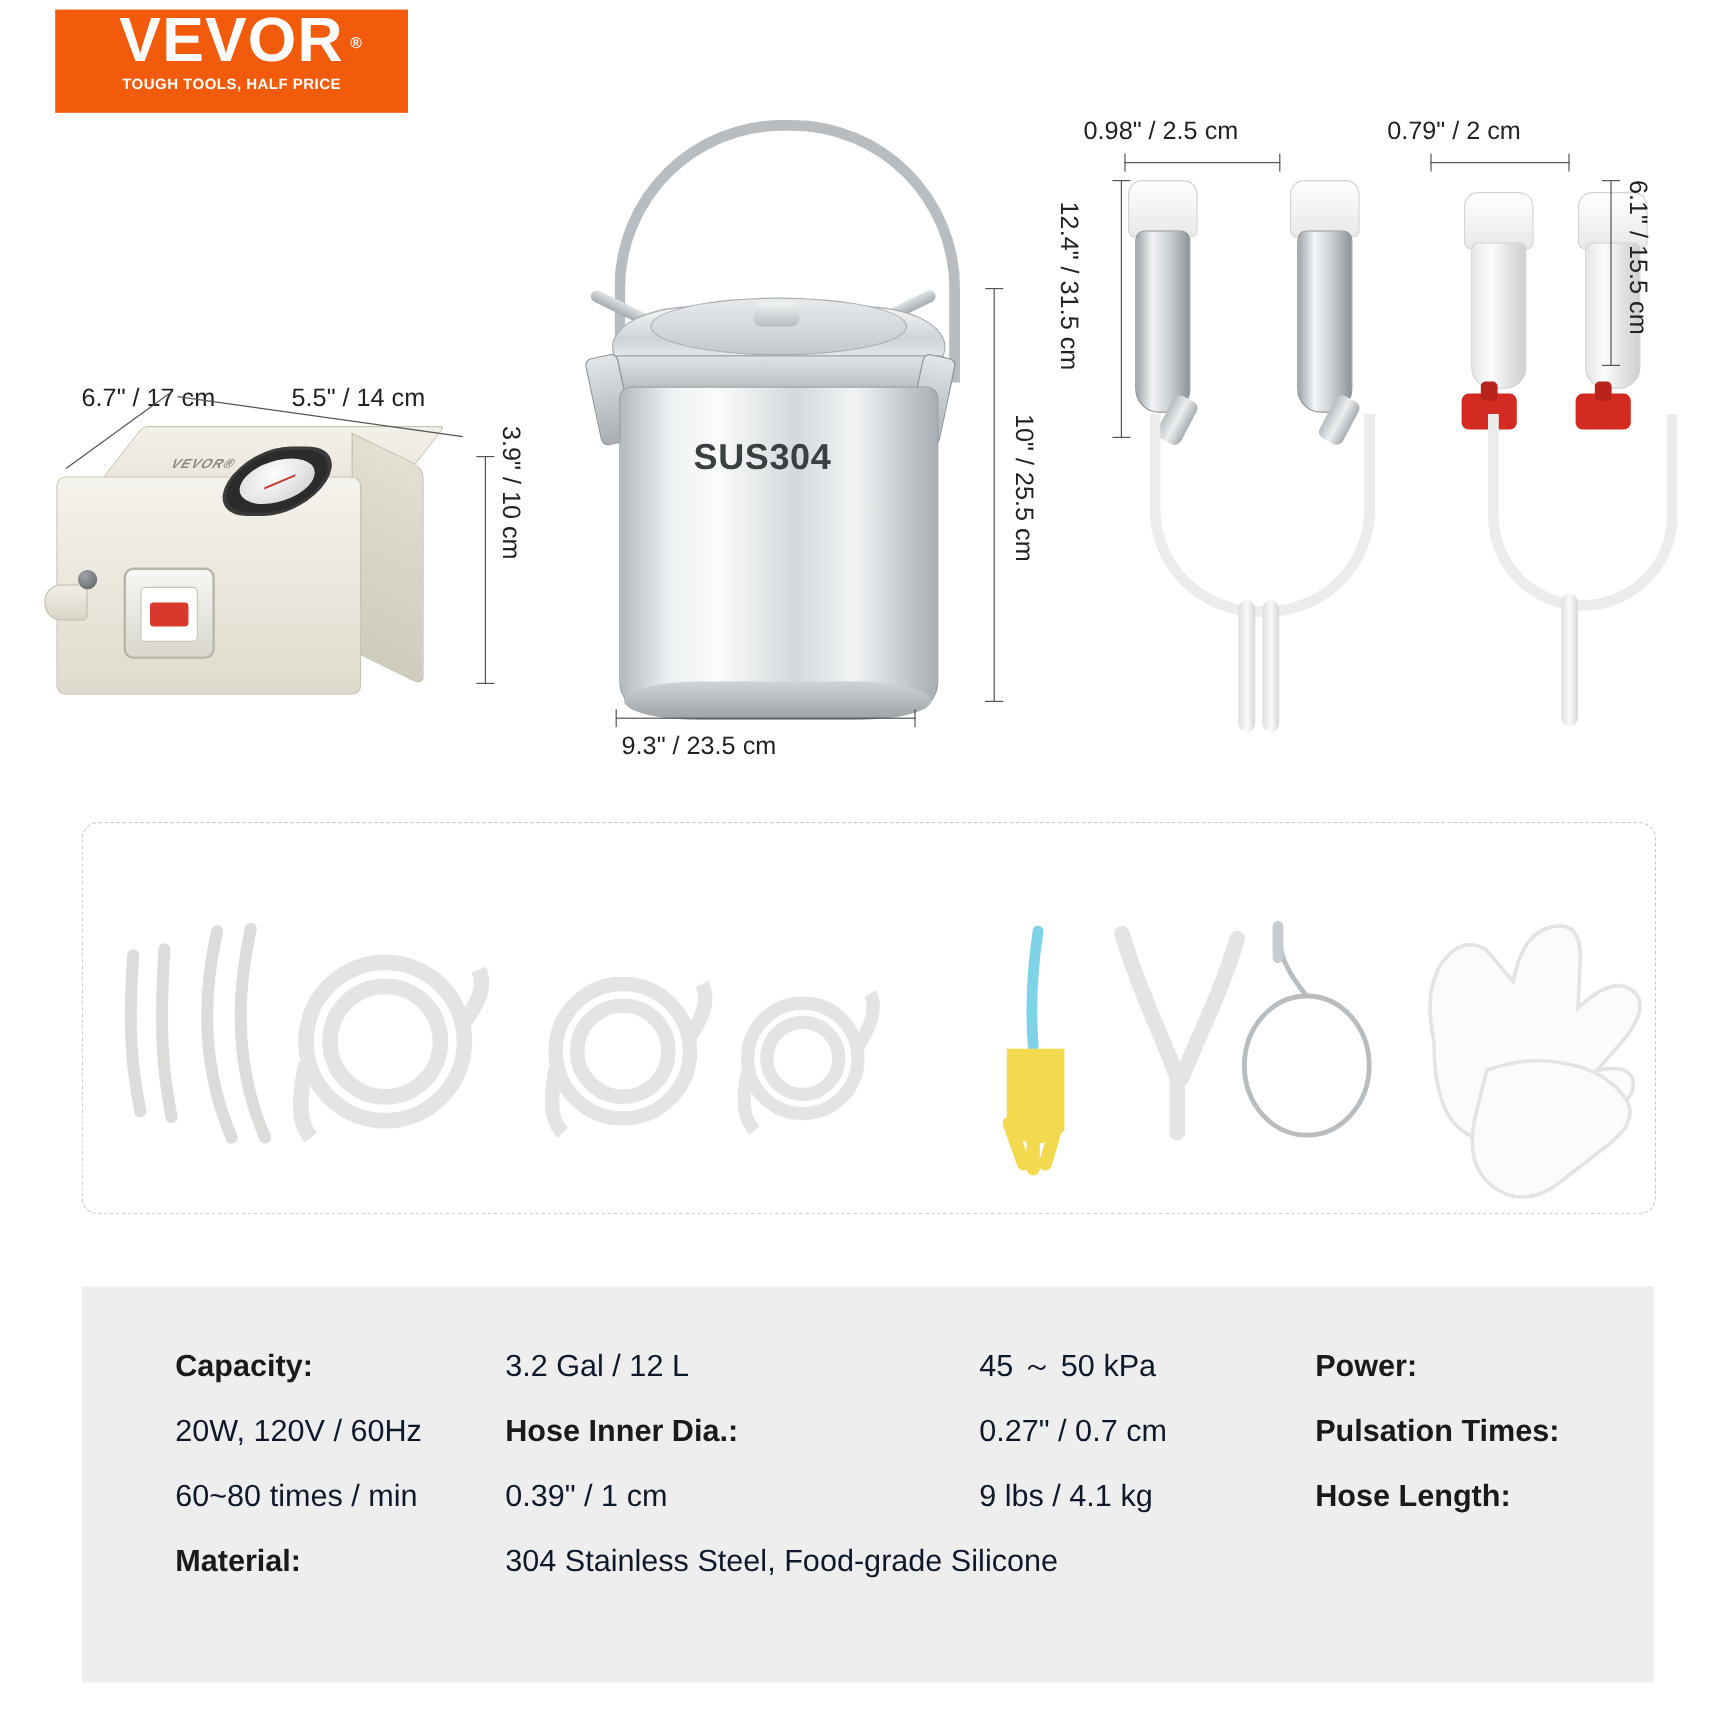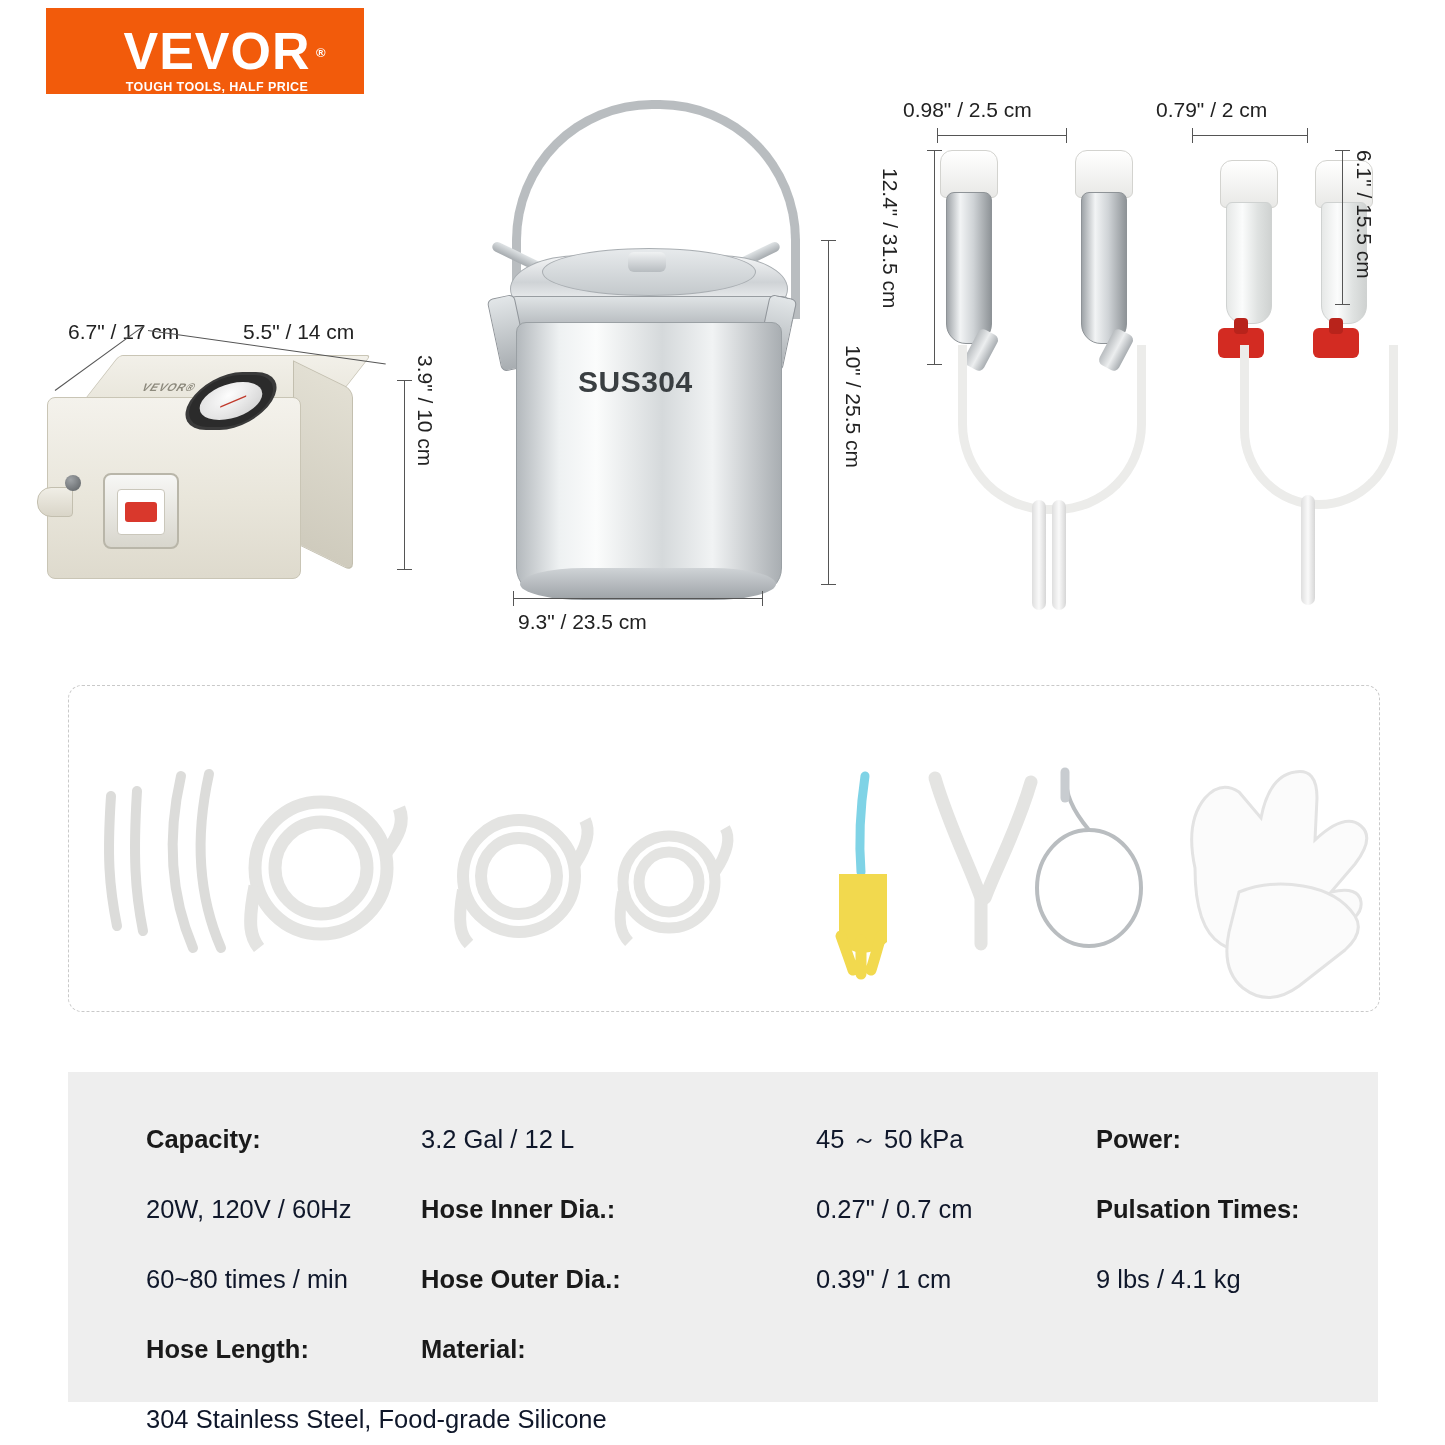--- a/index.html
+++ b/index.html
@@ -20,22 +20,21 @@
   .logo {
     position: absolute;
     left: 46px;
     top: 8px;
     width: 294px;
     height: 86px;
     background: #f25b0b;
     display: flex;
     flex-direction: column;
     align-items: center;
-    justify-content: flex-end;
-    padding-left: 24px;
+    justify-content: flex-start;
   }
   .logo-word {
     color: #ffffff;
     font-size: 52px;
     font-weight: bold;
     letter-spacing: 1px;
     line-height: 52px;
     position: relative;
   }
   .logo-reg {
@@ -334,21 +333,21 @@
     position: absolute;
     left: 68px; top: 1072px;
     width: 1310px; height: 330px;
     background: #eeeeee;
   }
   .spec-grid {
     position: absolute;
     left: 78px; top: 40px;
     display: grid;
     grid-template-columns: 275px 395px 280px 260px;
-    row-gap: 16px;
+    row-gap: 0px;
     align-items: baseline;
   }
   .spec-label {
     font-size: 25.5px;
     font-weight: bold;
     color: #1a1a1a;
     line-height: 54px;
     white-space: nowrap;
   }
   .spec-value {
@@ -524,21 +523,20 @@
     <div class="spec-value">3.2 Gal / 12 L</div>
     <div class="spec-value">45 ～ 50 kPa</div>
 
     <div class="spec-label">Power:</div>
     <div class="spec-value">20W, 120V / 60Hz</div>
     <div class="spec-label">Hose Inner Dia.:</div>
     <div class="spec-value">0.27" / 0.7 cm</div>
 
     <div class="spec-label">Pulsation Times:</div>
     <div class="spec-value">60~80 times / min</div>
-    <div class="spec-label">Hose Outer Dia.:</div>
     <div class="spec-value">0.39" / 1 cm</div>
 
     <div class="spec-value">9 lbs / 4.1 kg</div>
     <div class="spec-label">Hose Length:</div>
 
     <div class="spec-label">Material:</div>
     <div class="spec-value wide">304 Stainless Steel, Food-grade Silicone</div>
 
   </div>
 </div>

